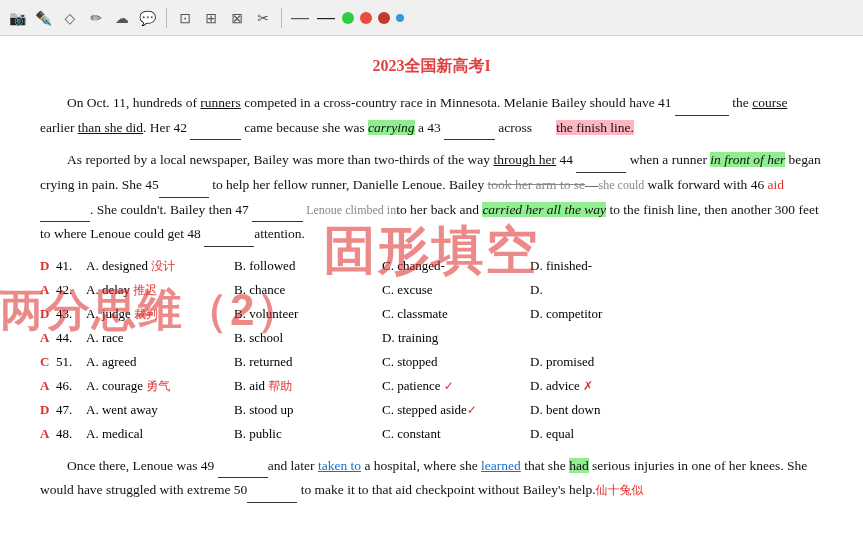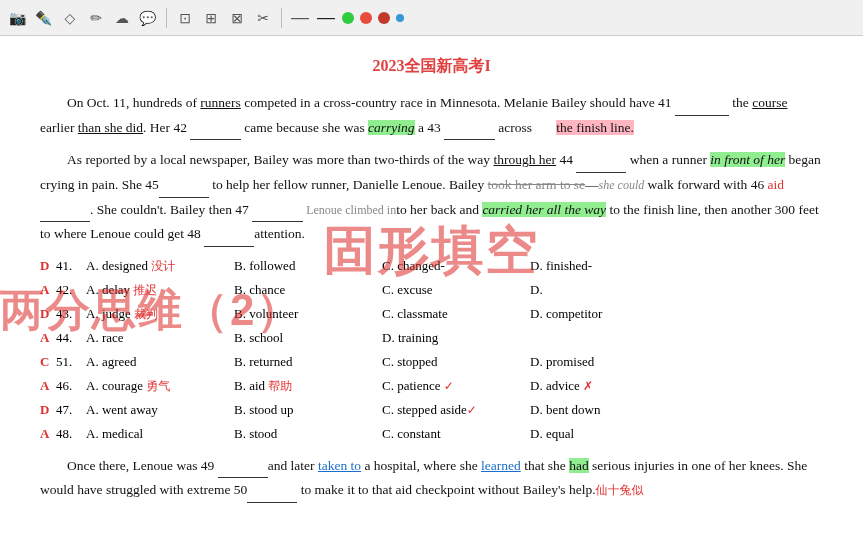--- a/index.html
+++ b/index.html
@@ -203,21 +203,21 @@
 
     <div class="passage">
       <p>
         On Oct. 11, hundreds of <span class="underline">runners</span> competed in a cross-country race in Minnesota. Melanie
         Bailey should have 41 <span class="blank">&nbsp;&nbsp;&nbsp;&nbsp;&nbsp;&nbsp;&nbsp;&nbsp;</span> the <span class="underline">course</span> earlier <span class="underline">than she did</span>. Her 42 <span class="blank">&nbsp;&nbsp;&nbsp;&nbsp;&nbsp;&nbsp;&nbsp;</span> came because
         she was <span class="hl-green">carrying</span> a 43 <span class="blank">&nbsp;&nbsp;&nbsp;&nbsp;&nbsp;&nbsp;&nbsp;</span> across <span class="hl-pink">the finish line.</span>
       </p>
       <p>
         As reported by a local newspaper, Bailey was more than two-thirds of the way <span class="underline">through her</span>
         44 <span class="blank">&nbsp;&nbsp;&nbsp;&nbsp;&nbsp;&nbsp;</span> when a runner <span class="hl-green">in front of her</span> began crying in pain. She 45<span class="blank">&nbsp;&nbsp;&nbsp;&nbsp;&nbsp;&nbsp;</span> to help her fellow
-        runner, Danielle Lenoue. Bailey <span style="text-decoration:line-through;color:#888;">took her arm to se</span>—<span style="color:#888;font-size:12px;font-style:italic;">she could</span> walk forward with 46 <span class="red-text">aid</span><span class="blank">&nbsp;&nbsp;&nbsp;&nbsp;&nbsp;</span>.
+        runner, Danielle Lenoue. Bailey <span style="text-decoration:line-through;color:#888;">took her arm to se</span>—<span style="color:#888;font-size:12px;">she could</span> walk forward with 46 <span class="red-text">aid</span><span class="blank">&nbsp;&nbsp;&nbsp;&nbsp;&nbsp;</span>.
         She couldn't. Bailey then 47 <span class="blank">&nbsp;&nbsp;&nbsp;&nbsp;&nbsp;&nbsp;&nbsp;</span> <span style="font-size:12px;color:#888;">Lenoue cl</span><span style="font-size:12px;color:#888;">imbed in</span>to her back and <span class="hl-green">carried her all the way</span>
         to the finish line, then another 300 feet to where Lenoue could get 48 <span class="blank">&nbsp;&nbsp;&nbsp;&nbsp;&nbsp;&nbsp;</span>attention.
       </p>
     </div>
 
     <div class="answers-section">
       <div class="answer-row">
         <span class="answer-letter">D</span>
         <span class="answer-num">41.</span>
         <div class="answer-options">
@@ -284,21 +284,21 @@
           <span class="option">B. stood up</span>
           <span class="option">C. stepped aside<span class="red-annot">✓</span></span>
           <span class="option">D. bent down</span>
         </div>
       </div>
       <div class="answer-row">
         <span class="answer-letter">A</span>
         <span class="answer-num">48.</span>
         <div class="answer-options">
           <span class="option">A. medical</span>
-          <span class="option">B. stood</span>
+          <span class="option">B. public</span>
           <span class="option">C. constant</span>
           <span class="option">D. equal</span>
         </div>
       </div>
     </div>
 
     <div class="passage" style="margin-top:8px;">
       <p>
         Once there, Lenoue was 49 <span class="blank">&nbsp;&nbsp;&nbsp;&nbsp;</span>and later <span class="hl-blue-underline">taken to</span> a hospital, where she <span class="hl-blue-underline">learned</span> that she
         <span style="background:#90ee90;">had</span> serious injuries in one of her knees. She would have struggled with extreme 50<span class="blank">&nbsp;&nbsp;&nbsp;&nbsp;</span> to make

